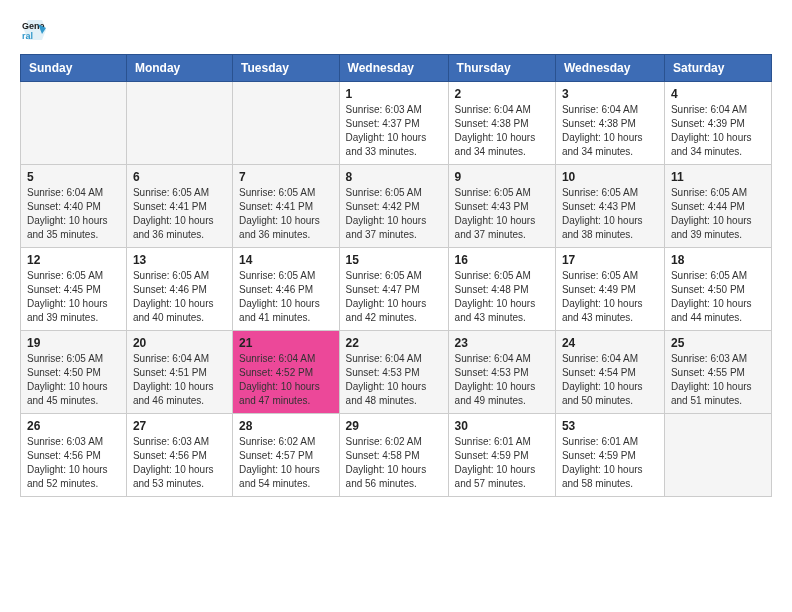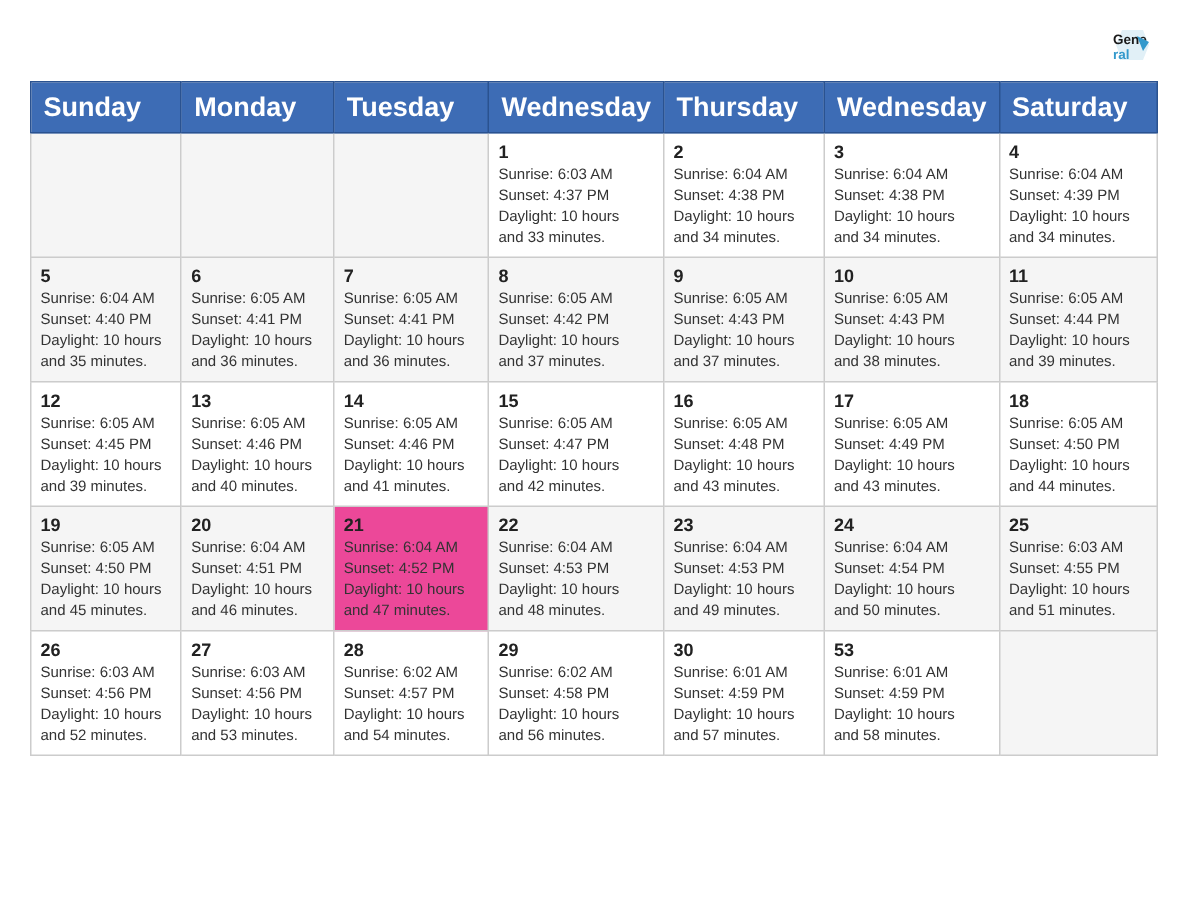--- a/index.html
+++ b/index.html
@@ -9,21 +9,21 @@
       width: 792px;
       min-height: 612px;
     }
     .page {
       width: 792px;
       padding: 16px 20px 20px 20px;
     }
     .header {
       display: flex;
       align-items: flex-start;
-      justify-content: flex-end;
+      justify-content: flex-start;
       margin-bottom: 10px;
     }
     .logo {
       display: flex;
       align-items: center;
     }
     .logo-text {
       font-size: 18px;
       font-weight: bold;
       color: #1a1a1a;
@@ -49,21 +49,21 @@
       color: #444;
     }
     .calendar {
       width: 100%;
       border-collapse: collapse;
       border: 1px solid #ccc;
     }
     .calendar th {
       background: #3d6cb5;
       color: #fff;
-      font-size: 18px;
+      font-size: 12px;
       font-weight: bold;
       padding: 6px 8px;
       text-align: left;
       border: 1px solid #2a5290;
     }
     .calendar td {
       vertical-align: top;
       padding: 5px 6px;
       font-size: 10.5px;
       color: #222;

